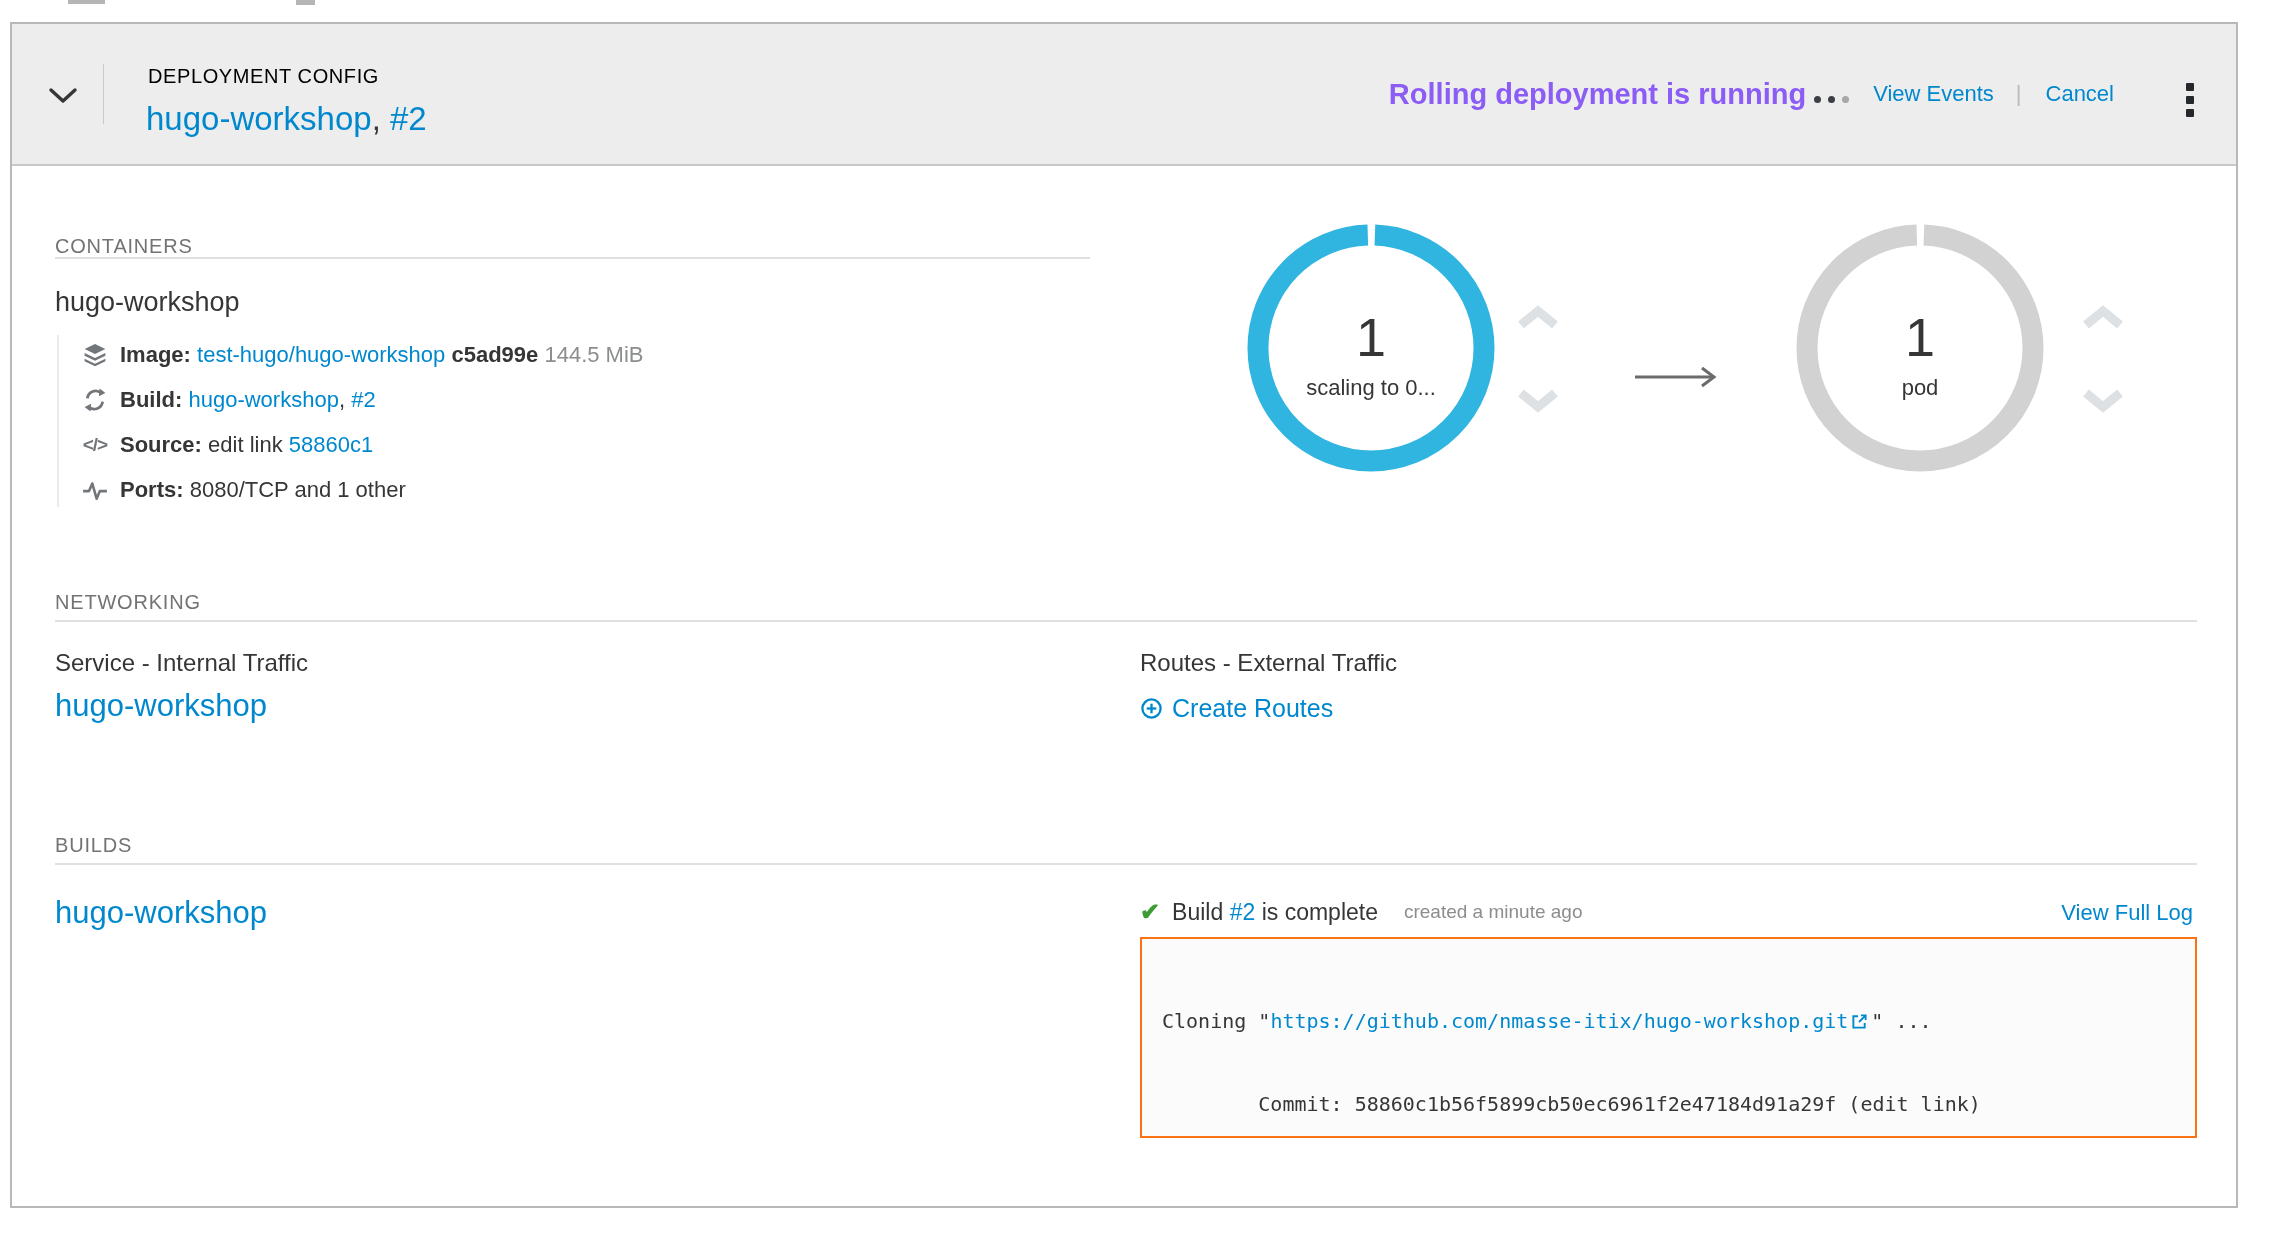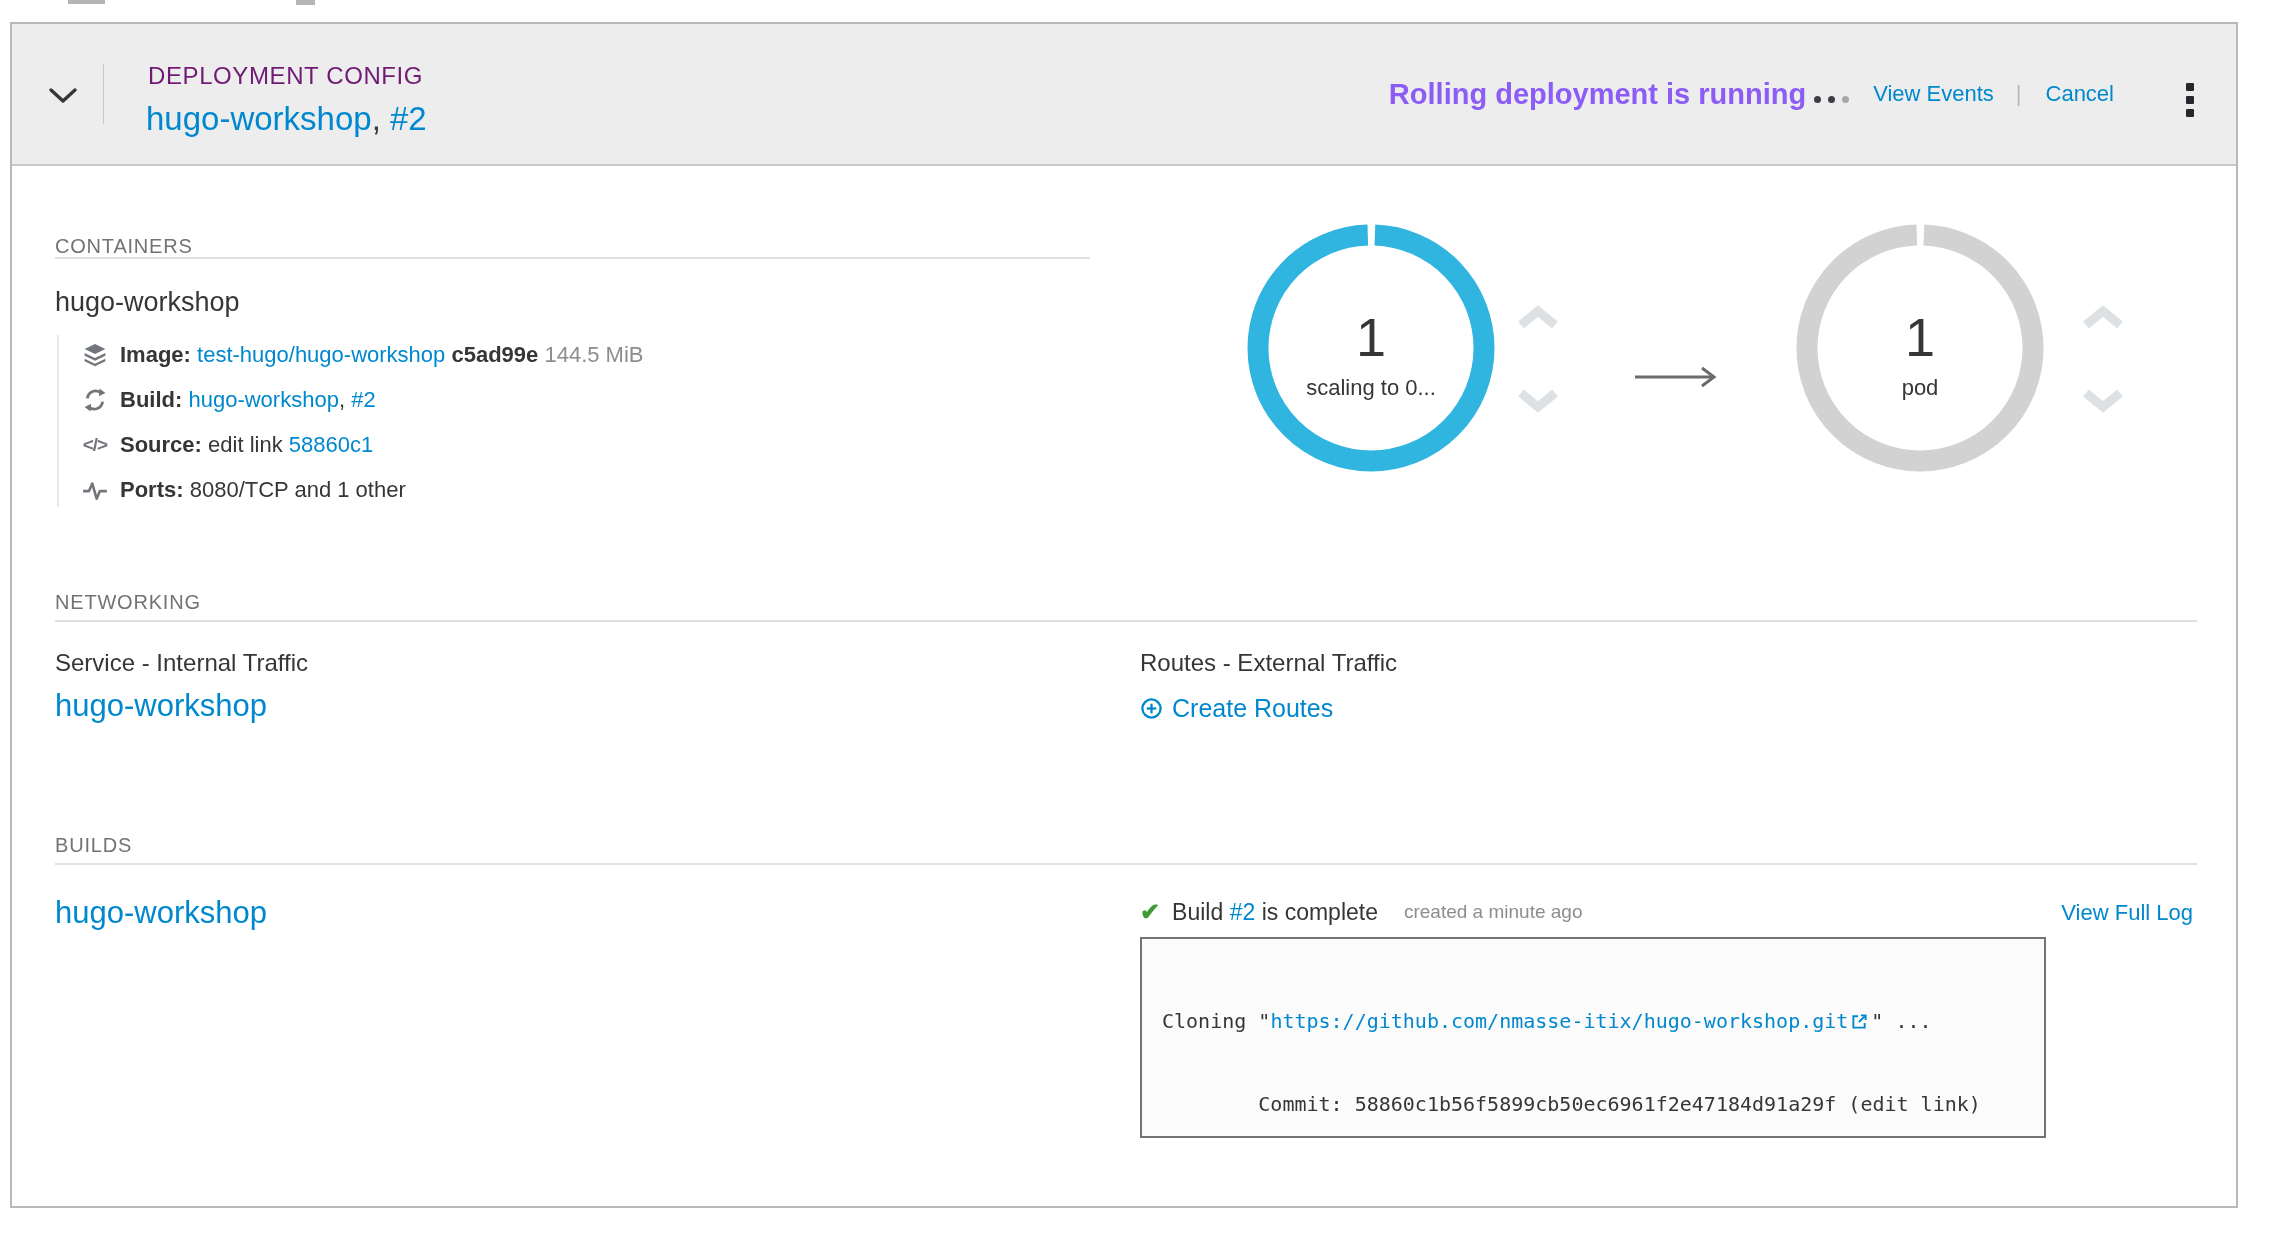--- a/index.html
+++ b/index.html
@@ -11,22 +11,22 @@
 
   
   .card{position:absolute;left:10px;top:22px;width:2228px;height:1186px;
         border:2px solid #b8b8b8;background:#fff;box-sizing:border-box;}
 
   
   .card-header{position:absolute;left:0;top:0;right:0;height:140px;background:#ededed;
                border-bottom:2px solid #c8c8c8;}
   .hdr-chevron{position:absolute;left:36px;top:63px;cursor:pointer;}
   .hdr-divider{position:absolute;left:91px;top:40px;width:1px;height:60px;background:#c9c9c9;}
-  .hdr-kind{position:absolute;left:136px;top:40px;font-size:24px;line-height:24px;
-            color:#701a75;letter-spacing:0.6px;}
+  .hdr-kind{position:absolute;left:136px;top:40px;font-size:20px;line-height:24px;
+            color:#000000;letter-spacing:0.6px;}
   .hdr-title{position:absolute;left:134px;top:74px;font-size:33px;line-height:42px;}
   a.link{color:#0088ce;text-decoration:none;cursor:pointer;}
   .dark{color:#363636;}
   .hdr-right{position:absolute;right:122px;top:0;height:140px;display:flex;align-items:center;}
   .hdr-status{font-size:29px;color:#8b5cf6;font-weight:bold;}
   .run-dots{display:inline-flex;align-items:center;gap:7px;margin:10px 0 0 8px;}
   .run-dots i{width:7px;height:7px;border-radius:50%;background:#3b3f44;display:block;}
   .run-dots i.d3{background:#a5a7a9;}
   .hdr-link{font-size:22px;margin-left:24px;}
   .hdr-sep{color:#b9b9bb;font-size:22px;margin-left:22px;}
@@ -66,22 +66,22 @@
   .svc-ports{position:absolute;left:43px;top:718px;font-size:24px;line-height:30px;color:#363636;}
   .create-route{position:absolute;left:1128px;top:668px;display:flex;align-items:center;gap:9px;
                 font-size:25px;line-height:32px;}
 
   
   .build-status{position:absolute;left:1128px;top:874px;display:flex;align-items:center;
                 font-size:23px;color:#363636;white-space:nowrap;}
   .check{color:#3f9c35;font-size:24px;font-weight:700;margin-right:12px;}
   .created{font-size:19px;color:#8b8d8f;margin-left:26px;}
   .viewlog{position:absolute;right:43px;top:876px;font-size:22px;}
-  .logbox{position:absolute;left:1128px;top:913px;width:906px;height:201px;box-sizing:border-box;
-          background:#fbfbfb;border:2px solid #737373;padding:15px 20px;
+  .logbox{position:absolute;left:1128px;top:913px;width:1057px;height:201px;box-sizing:border-box;
+          background:#fbfbfb;border:2px solid #f97316;padding:15px 20px;
           font-family:"DejaVu Sans Mono","Liberation Mono",monospace;font-size:20px;
           line-height:27px;color:#363636;white-space:pre;overflow:hidden;}
   .logline{display:block;}
   .ext-ic{display:inline-block;vertical-align:-2px;margin:0 3px;}
 </style>
 </head>
 <body>
 
 <div class="page">
 

